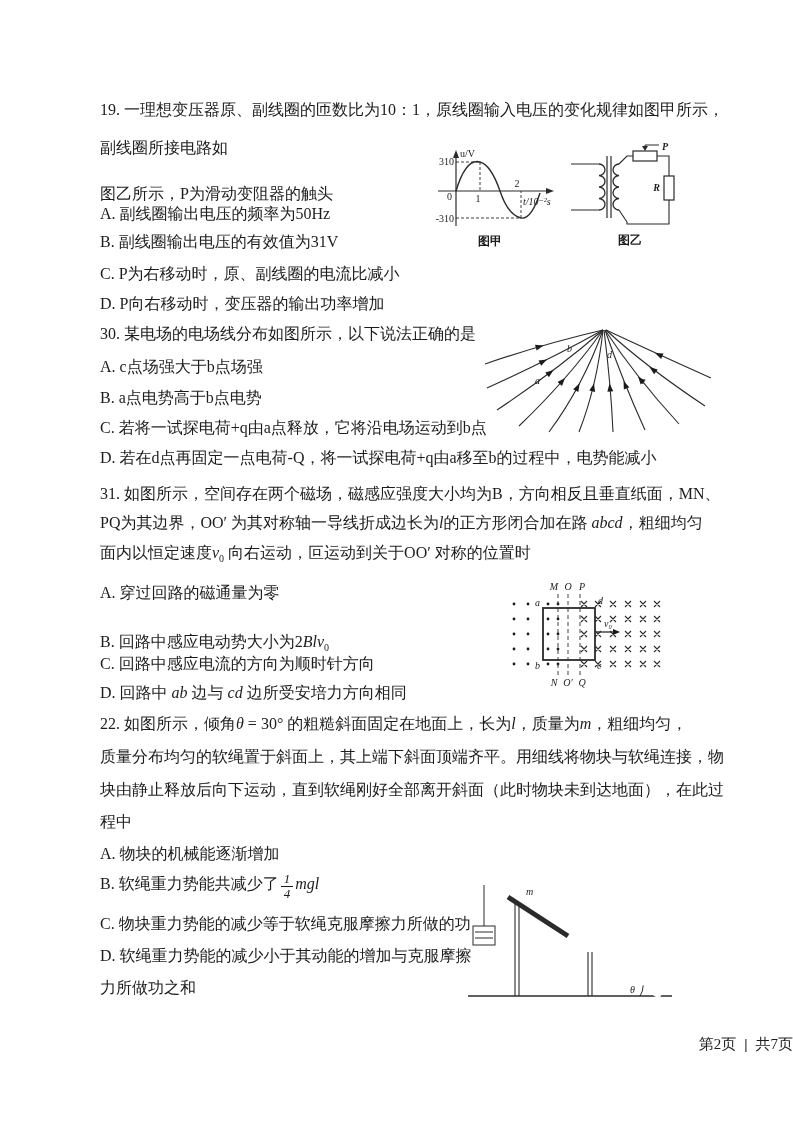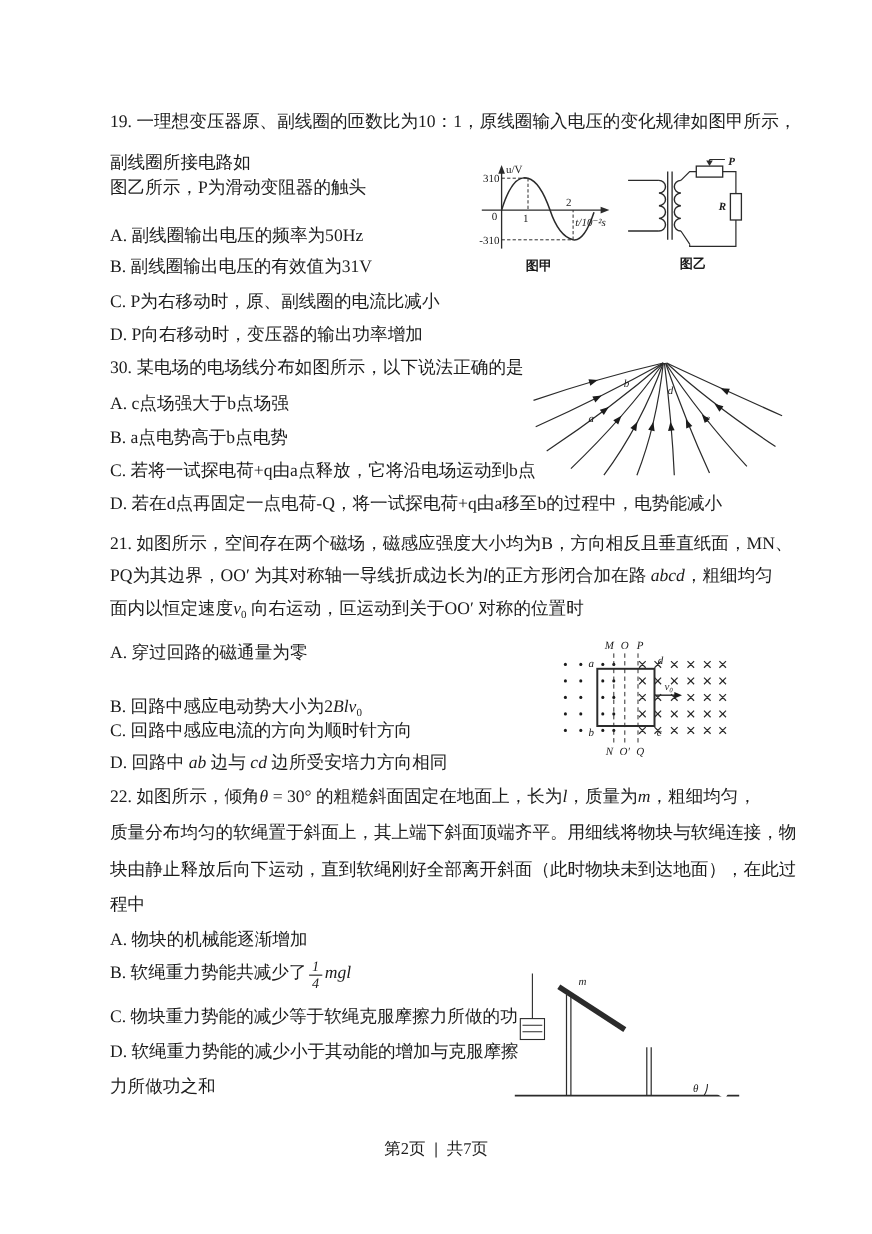--- a/index.html
+++ b/index.html
@@ -13,31 +13,31 @@
   .sub{font-size:10px;vertical-align:-4px;}
   .fig{position:absolute;}
   svg{overflow:visible;}
   svg text{font-family:"Liberation Serif","DejaVu Serif",serif;fill:#1b1b1b;font-size:10px;}
   svg .cap{font-size:12px;font-weight:bold;}
   svg .lbl{font-style:italic;font-size:10px;}
   svg path,svg line,svg rect,svg polyline{stroke:#2b2b2b;fill:none;}
   .frac{display:inline-block;text-align:center;vertical-align:-9px;line-height:1.05;font-style:italic;font-size:13px;margin:0 2px;}
   .frac .num{display:block;border-bottom:1px solid #1b1b1b;padding:0 3px;}
   .frac .den{display:block;padding:0 3px;}
-  .footer{position:absolute;left:0;right:0;top:1035px;text-align:center;font-size:15px;}
+  .footer{position:absolute;left:0;right:0;top:1035px;text-align:right;font-size:15px;}
   .footer .bar{margin:0 8px;font-weight:bold;}
 </style>
 </head>
 <body>
 
 <div>
 
   <div class="ln" style="top:100px">19. 一理想变压器原、副线圈的匝数比为10：1，原线圈输入电压的变化规律如图甲所示，</div>
   <div class="ln" style="top:138px">副线圈所接电路如</div>
-  <div class="ln" style="top:160px">图乙所示，P为滑动变阻器的触头</div>
+  <div class="ln" style="top:184px">图乙所示，P为滑动变阻器的触头</div>
   <div class="ln" style="top:204px">A. 副线圈输出电压的频率为50Hz</div>
   <div class="ln" style="top:232px">B. 副线圈输出电压的有效值为31V</div>
   <div class="ln" style="top:264px">C. P为右移动时，原、副线圈的电流比减小</div>
   <div class="ln" style="top:294px">D. P向右移动时，变压器的输出功率增加</div>
 
   <div class="fig" style="left:428px;top:146px">
     <svg width="135" height="102" viewBox="0 0 135 102">
       <path d="M28,80 L28,9" stroke-width="1.2"></path>
       <polygon points="28,4 25,12 31,12" fill="#2b2b2b" stroke="none"></polygon>
       <path d="M10,45 L121,45" stroke-width="1.2"></path>
@@ -107,21 +107,21 @@
         <polygon points="0,0 -8,3 -8,-3" transform="translate(166.5,41) rotate(-143)"></polygon>
         <polygon points="0,0 -8,3 -8,-3" transform="translate(172,27) rotate(-156)"></polygon>
       </g>
       <text x="52" y="58" class="lbl">a</text>
       <text x="84" y="26" class="lbl">b</text>
       <text x="124" y="32" class="lbl">d</text>
       <text x="158" y="58" class="lbl">c</text>
     </svg>
   </div>
 
-  <div class="ln" style="top:484px">21. 如图所示，空间存在两个磁场，磁感应强度大小均为B，方向相反且垂直纸面，MN、</div>
+  <div class="ln" style="top:484px">31. 如图所示，空间存在两个磁场，磁感应强度大小均为B，方向相反且垂直纸面，MN、</div>
   <div class="ln" style="top:513px"><span>PQ为其边界，OO′ 为其对称轴一导线折成边长为</span><span class="it">l</span><span>的正方形闭合加在路 </span><span class="it">abcd</span><span>，粗细均匀</span></div>
   <div class="ln" style="top:543px"><span>面内以恒定速度</span><span class="it">v</span><span class="sub">0</span><span> 向右运动，叵运动到关于OO′ 对称的位置时</span></div>
   <div class="ln" style="top:583px">A. 穿过回路的磁通量为零</div>
   <div class="ln" style="top:632px"><span>B. 回路中感应电动势大小为2</span><span class="it">Blv</span><span class="sub">0</span></div>
   <div class="ln" style="top:654px">C. 回路中感应电流的方向为顺时针方向</div>
   <div class="ln" style="top:683px"><span>D. 回路中 </span><span class="it">ab</span><span> 边与 </span><span class="it">cd</span><span> 边所受安培力方向相同</span></div>
 
   <div class="fig" style="left:505px;top:578px">
     <svg width="160" height="122" viewBox="0 0 160 122">
       <g fill="#1b1b1b" stroke="none">

